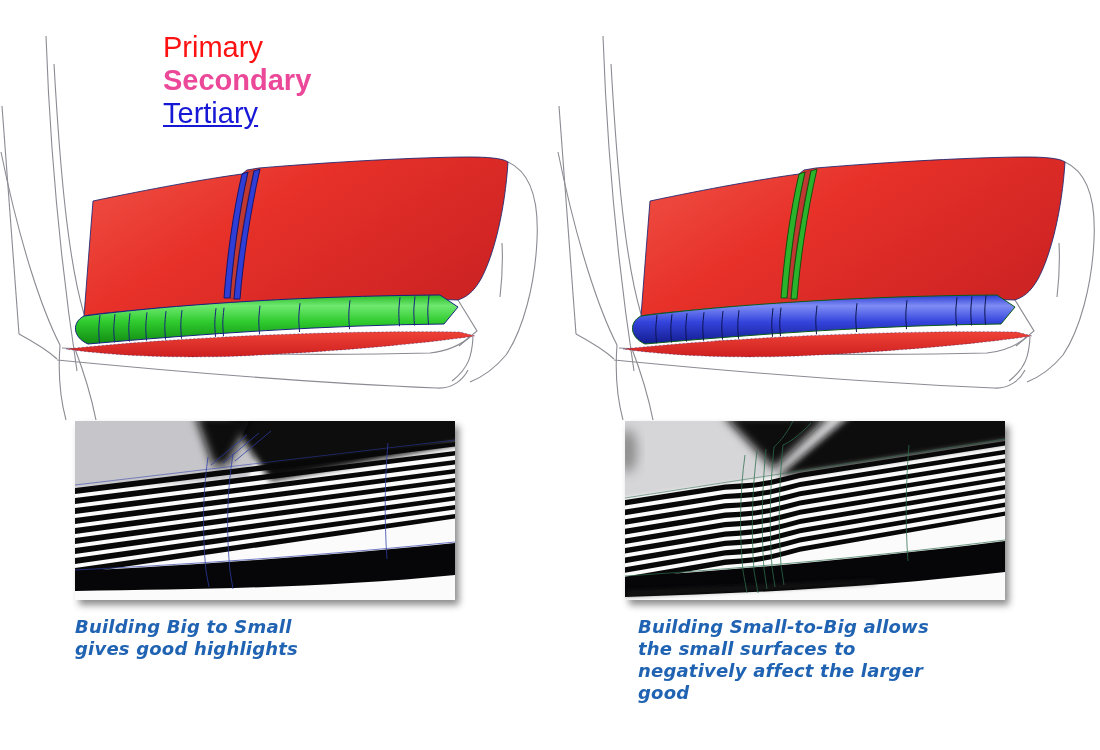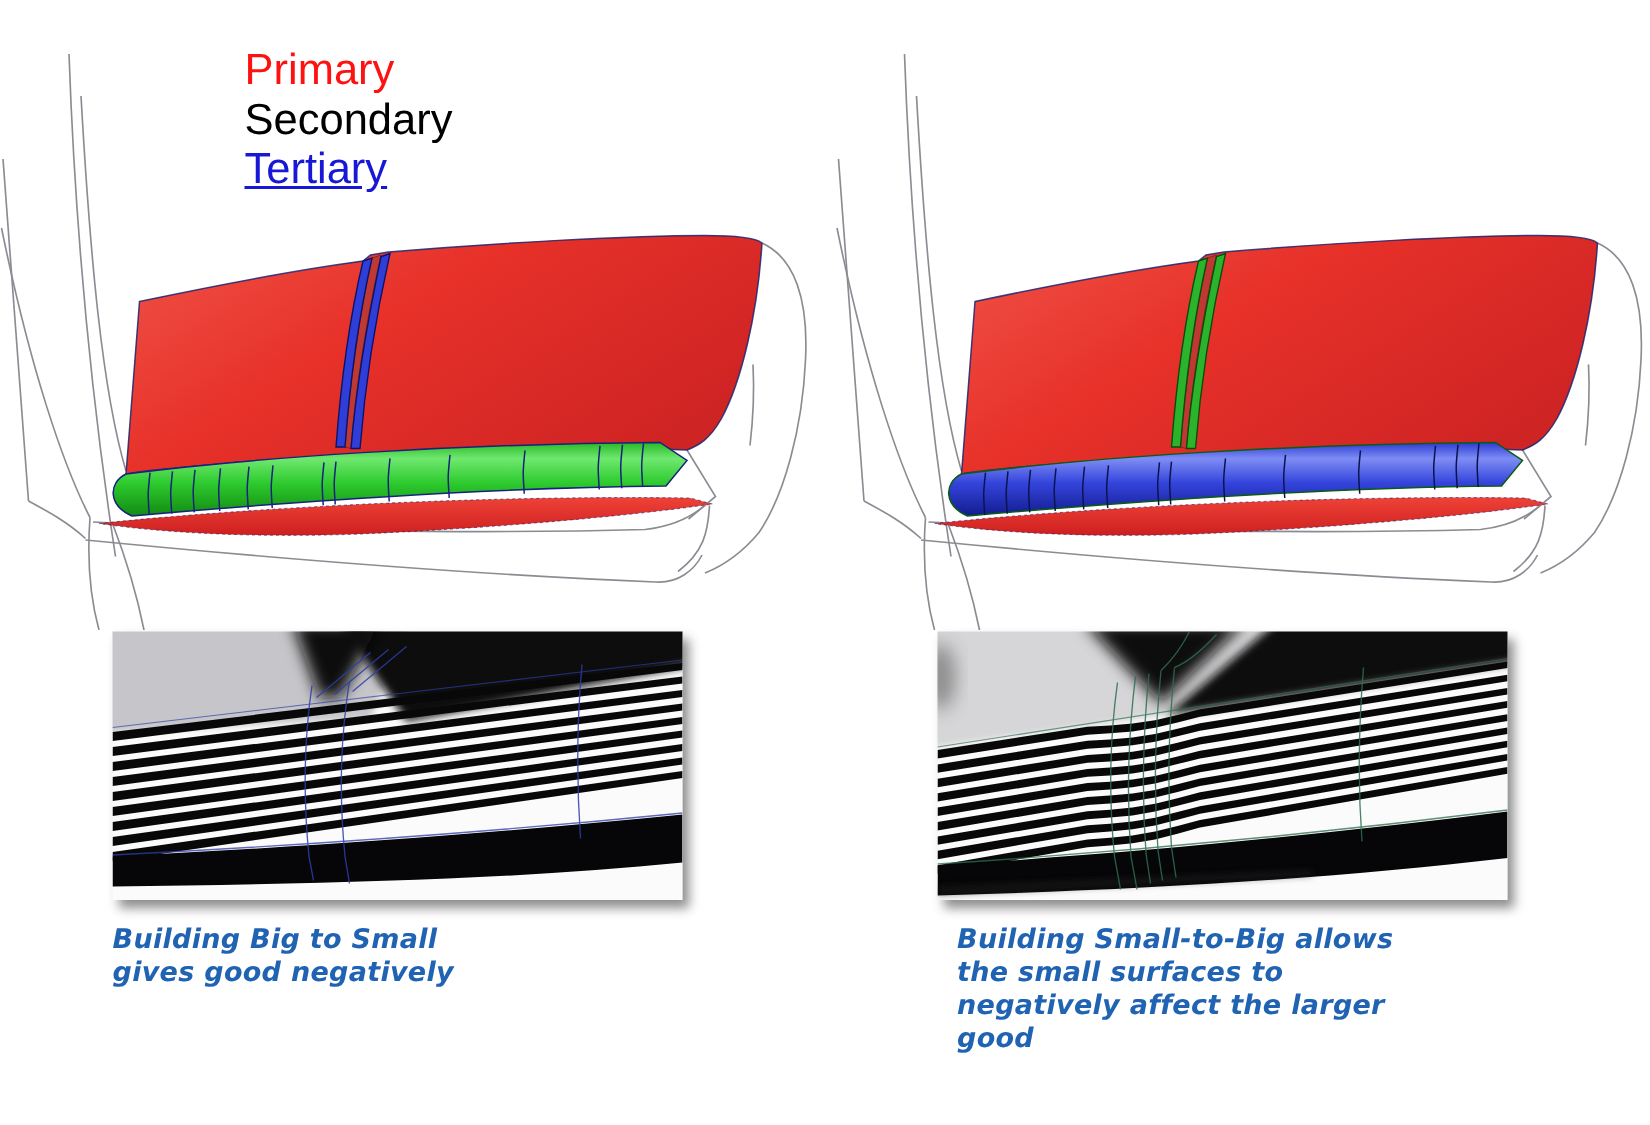--- a/index.html
+++ b/index.html
@@ -23,21 +23,21 @@
   #cap-0{left:75px;width:268px;}
   #cap-1{left:638px;width:330px;}
 </style>
 </head>
 <body>
 
 <div id="canvas">
 
   <div class="legend" id="legend">
       <div class="legend-item" style="color: rgb(254, 17, 17);">Primary</div>
-      <div class="legend-item" style="color: #000000;">Secondary</div>
+      <div class="legend-item" style="color: #ec4899; font-weight: bold;">Secondary</div>
       <div class="legend-item" style="color: rgb(23, 23, 214); text-decoration: underline;">Tertiary</div>
     </div>
 
   <svg id="model-0" class="model" width="550" height="420" viewBox="0 0 550 420">
       <defs>
         <linearGradient id="m0doorG" x1="0" y1="0" x2="1" y2="0.6">
           <stop offset="0%" stop-color="#f05348"></stop>
           <stop offset="45%" stop-color="#e73129"></stop>
           <stop offset="100%" stop-color="#cf2424"></stop>
         </linearGradient>
@@ -237,16 +237,16 @@
         <path d="M149,26 C145,66 144,106 147,146 L150,166"></path>
         <path d="M158,24 C154,64 153,104 156,144 L159,164"></path>
         <path d="M284,24 C281,60 280,100 283,140"></path>
         <path d="M168,0 C160,16 153,22 149,26"></path>
         <path d="M186,2 C173,16 163,22 158,24"></path>
         <path d="M0,77 L380,18" stroke-width=".8" opacity=".8"></path>
         <path d="M0,155 C140,146 260,134 380,119" stroke-width=".9" opacity=".9"></path>
       </g>
     </svg>
 
-  <div class="caption" id="cap-0" style="color: rgb(31, 99, 178);">Building Big to Small gives good negatively</div>
+  <div class="caption" id="cap-0" style="color: rgb(31, 99, 178);">Building Big to Small gives good highlights</div>
   <div class="caption" id="cap-1" style="color: rgb(31, 99, 178);">Building Small-to-Big allows the small surfaces to negatively affect the larger good</div>
 
 </div>
 
 </body></html>

